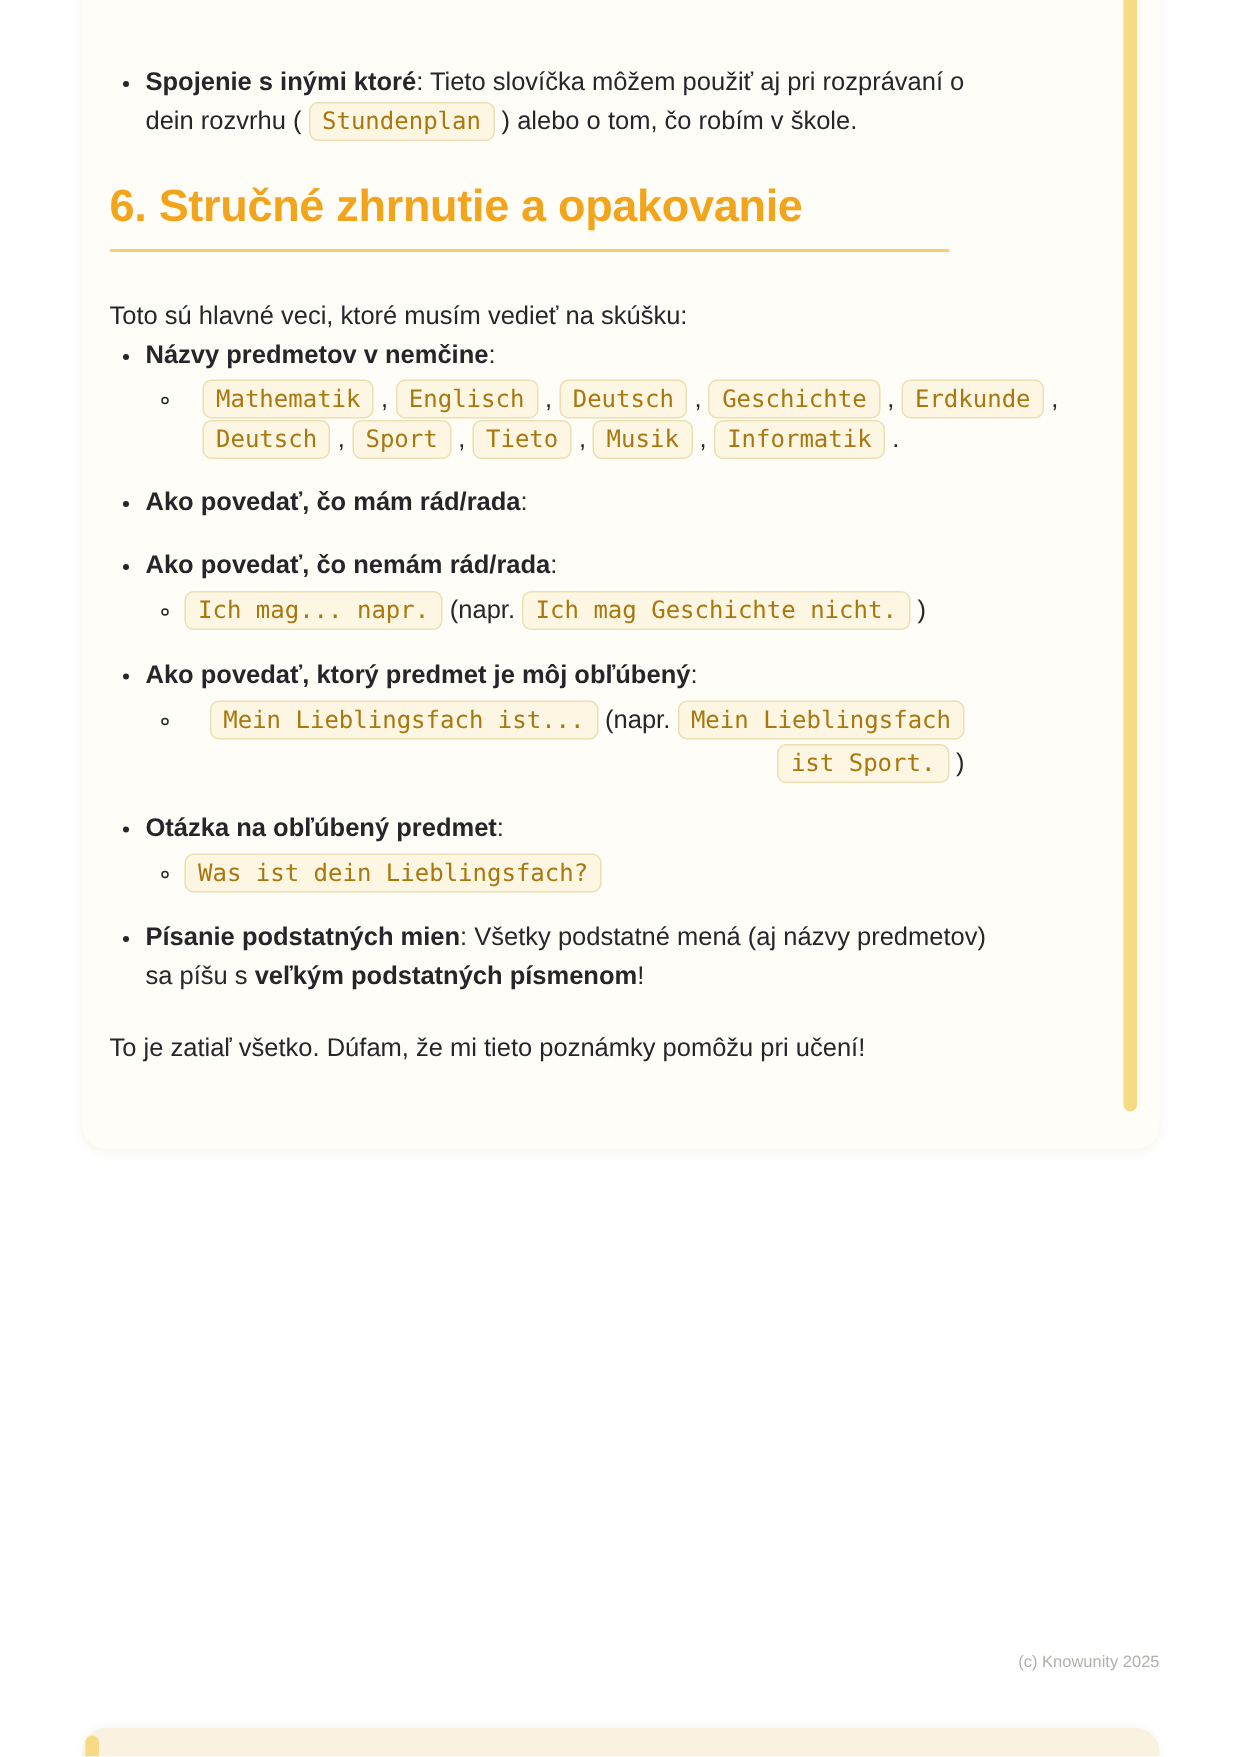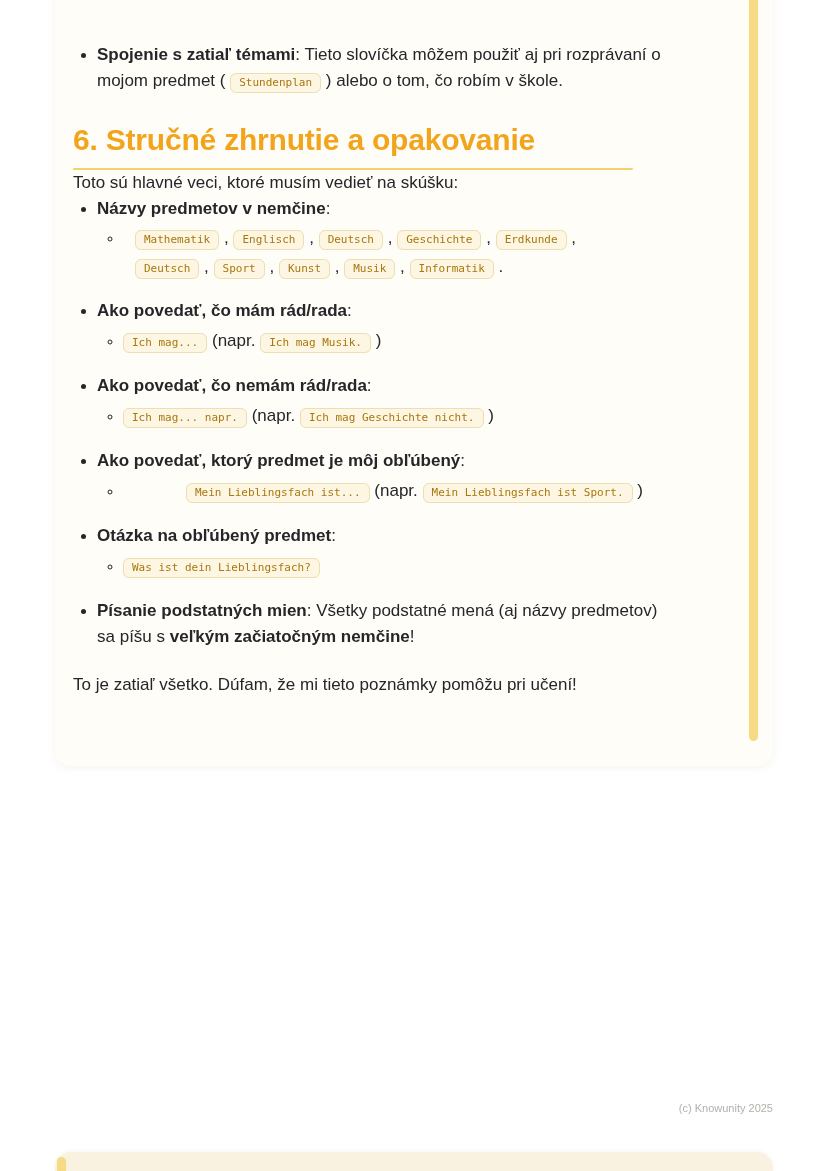--- a/index.html
+++ b/index.html
@@ -47,40 +47,40 @@
     font-weight: 700;
     color: var(--accent, #f2a51c);
     letter-spacing: -0.2px;
   }
   .rule {
     margin-top: 10px;
     width: 560px; height: 2px;
     border-radius: 1px;
     background: var(--rule, #f5d06e);
   }
-  .lead { margin-top: 0; }
+  .lead { margin-top: 30px; }
 
   .main-blist { }
   .main-blist > li { margin-bottom: 16px; }
 
   ul.sublist {
     list-style: circle outside;
     padding-left: 26px;
     margin-top: 2px;
   }
   ul.sublist > li { line-height: 27px; }
   ul.sublist > li.tall { line-height: 29px; }
   ul.sublist > li.narrow { max-width: 520px; line-height: 29px; text-align: right; }
   ul.sublist > li::marker { color: var(--text, #26262a); font-size: 13px; }
 
   .chiprow { display: block; line-height: 27px; padding-left: 12px; }
 
   .chip {
     font-family: "DejaVu Sans Mono", monospace;
-    font-size: 11px;
+    font-size: 16px;
     color: var(--chip_text, #a9770e);
     background: var(--chip_bg, #fdf6e2);
     border: 1px solid var(--chip_border, #eddfb3);
     border-radius: 6px;
     padding: 2px 8px 3px 8px;
     -webkit-box-decoration-break: clone;
     box-decoration-break: clone;
   }
   .sep { color: var(--text, #26262a); }
   .closing { margin-top: 22px; }
@@ -107,22 +107,22 @@
 </head>
 <body>
 
 <div class="page">
 
   <main class="doc-card">
     <span class="accent-bar accent-right"></span>
 
     <ul class="blist top-blist">
       <li>
-        <strong>Spojenie s zatiaľ témami</strong><span>: Tieto slovíčka môžem použiť aj pri rozprávaní o</span><br>
-        <span>mojom predmet (</span>
+        <strong>Spojenie s inými ktoré</strong><span>: Tieto slovíčka môžem použiť aj pri rozprávaní o</span><br>
+        <span>dein rozvrhu (</span>
         <code class="chip">Stundenplan</code>
         <span>) alebo o tom, čo robím v škole.</span>
       </li>
     </ul>
 
     <h2 class="heading">6. Stručné zhrnutie a opakovanie</h2>
     <div class="rule"></div>
 
     <p class="lead">Toto sú hlavné veci, ktoré musím vedieť na skúšku:</p>
 
@@ -142,41 +142,33 @@
               <code class="chip">Geschichte</code>
               <span class="sep">,</span>
               <code class="chip">Erdkunde</code>
               <span class="sep">,</span>
             </span>
             <span class="chiprow">
               <code class="chip">Deutsch</code>
               <span class="sep">,</span>
               <code class="chip">Sport</code>
               <span class="sep">,</span>
-              <code class="chip">Kunst</code>
+              <code class="chip">Tieto</code>
               <span class="sep">,</span>
               <code class="chip">Musik</code>
               <span class="sep">,</span>
               <code class="chip">Informatik</code>
               <span class="sep">.</span>
             </span>
           </li>
         </ul>
       </li>
 
       <li>
         <strong>Ako povedať, čo mám rád/rada</strong><span>:</span>
-        <ul class="sublist">
-          <li class="tall">
-            <code class="chip">Ich mag...</code>
-            <span>(napr.</span>
-            <code class="chip">Ich mag Musik.</code>
-            <span>)</span>
-          </li>
-        </ul>
       </li>
 
       <li>
         <strong>Ako povedať, čo nemám rád/rada</strong><span>:</span>
         <ul class="sublist">
           <li class="tall">
             <code class="chip">Ich mag... napr.</code>
             <span>(napr.</span>
             <code class="chip">Ich mag Geschichte nicht.</code>
             <span>)</span>
@@ -201,21 +193,21 @@
         <ul class="sublist">
           <li class="tall">
             <code class="chip">Was ist dein Lieblingsfach?</code>
           </li>
         </ul>
       </li>
 
       <li>
         <strong>Písanie podstatných mien</strong><span>: Všetky podstatné mená (aj názvy predmetov)</span><br>
         <span>sa píšu s</span>
-        <strong>veľkým začiatočným nemčine</strong><span>!</span>
+        <strong>veľkým podstatných písmenom</strong><span>!</span>
       </li>
 
     </ul>
 
     <p class="closing">To je zatiaľ všetko. Dúfam, že mi tieto poznámky pomôžu pri učení!</p>
   </main>
 
   <div class="footer">(c) Knowunity 2025</div>
 
   <div class="next-card">

